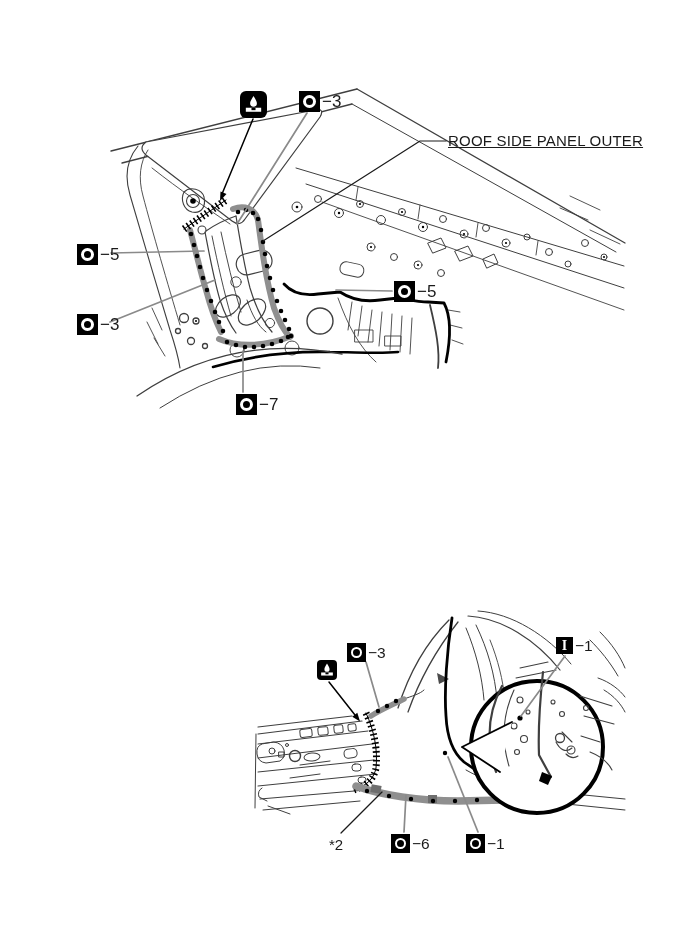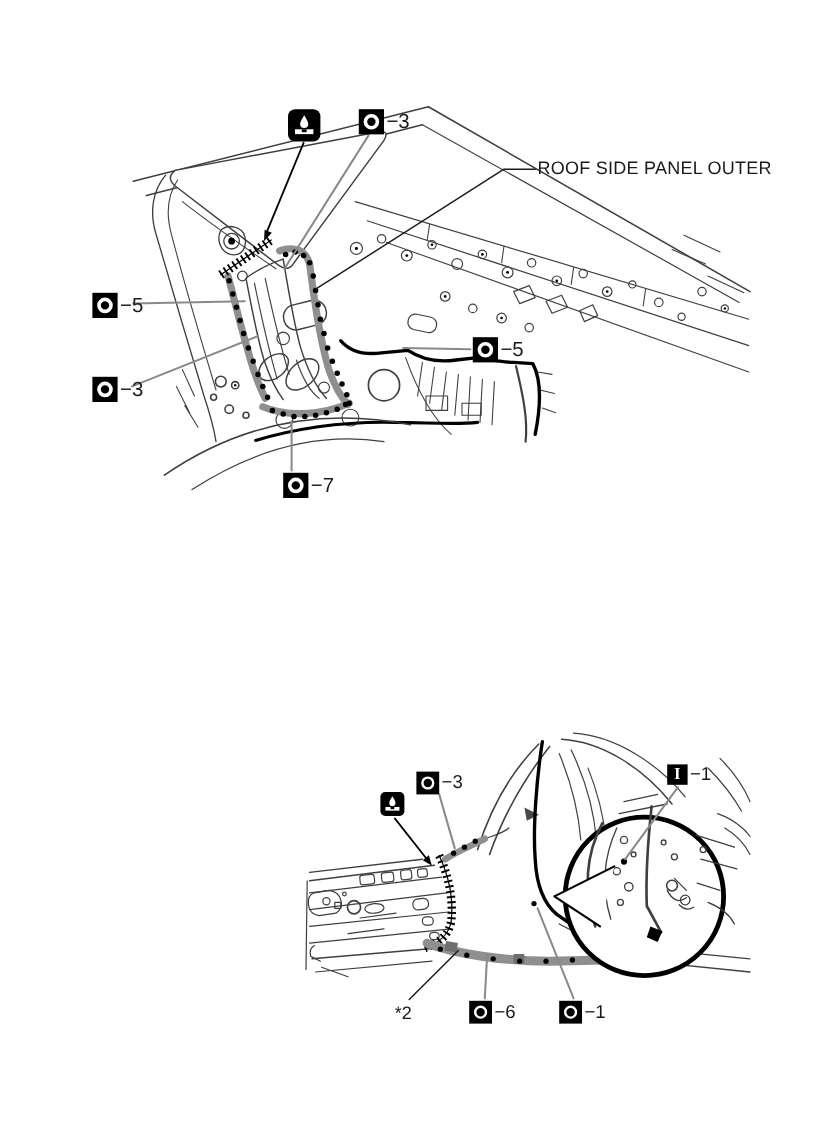--- a/index.html
+++ b/index.html
@@ -14,21 +14,21 @@
   .wbox.sm{width:19px;height:19px;}
   .ring{box-sizing:border-box;border:3.2px solid #fff;border-radius:50%;width:13px;height:13px;background:transparent;}
   .ring.sm{border-width:2.8px;width:11px;height:11px;}
   .ctext{font-size:17px;line-height:1;margin-left:2px;white-space:nowrap;color:#1a1a1a;}
   .ctext.sm{font-size:15.5px;}
   .ibox{width:17px;height:17px;background:#000;color:#fff;display:flex;align-items:center;justify-content:center;
         font-family:"Liberation Serif",serif;font-weight:bold;font-size:14px;line-height:1;flex:0 0 auto;}
   .braze{background:#000;display:flex;align-items:center;justify-content:center;flex:0 0 auto;}
   .braze.lg{width:27px;height:27px;border-radius:6px;}
   .braze.sm{width:20px;height:20px;border-radius:4px;}
-  .plabel{position:absolute;font-size:15px;line-height:1.1;white-space:nowrap;color:#1a1a1a;letter-spacing:.2px;}
+  .plabel{position:absolute;font-size:15px;line-height:1.1;white-space:nowrap;color:#1a1a1a;letter-spacing:.2px;text-decoration:underline;}
   .note{position:absolute;font-size:15px;line-height:1;color:#1a1a1a;}
 </style>
 </head>
 <body>
 
 <div class="canvas">
 
 <svg class="art" width="688" height="949" viewBox="0 0 688 949" fill="none" stroke="#3f3f3f" stroke-width="1.1" stroke-linecap="round" stroke-linejoin="round">
 
   <g>

